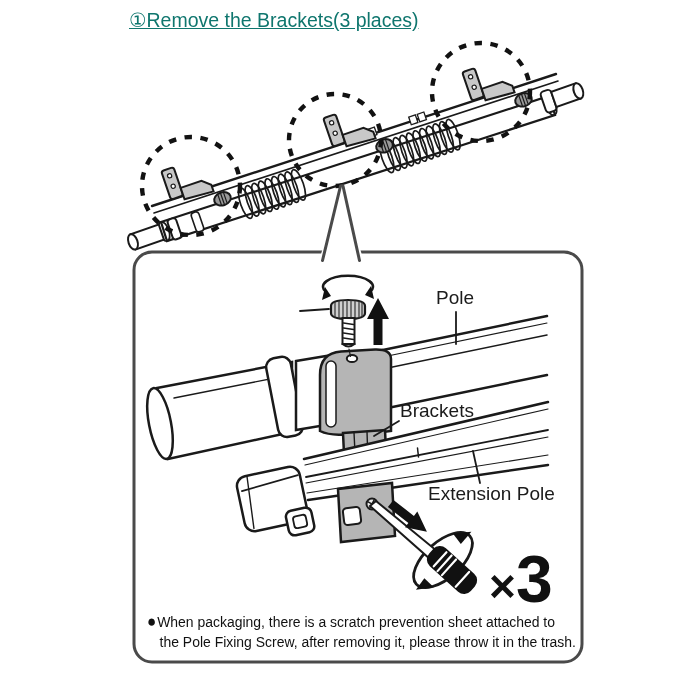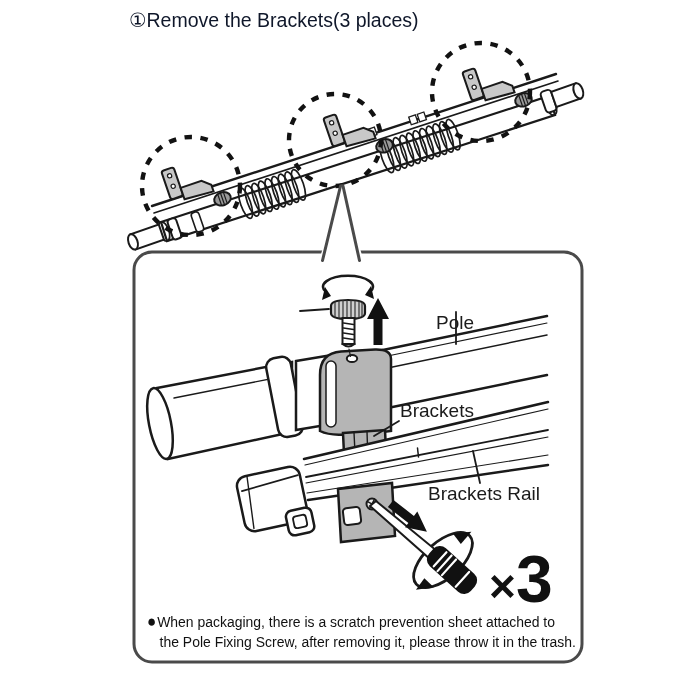--- a/index.html
+++ b/index.html
@@ -1,20 +1,20 @@
 <!DOCTYPE html>
 <html><head>
 <meta charset="utf-8">
 <style>
   html,body{margin:0;padding:0;background:#fff;}
   #stage{position:relative;width:700px;height:700px;background:#fff;overflow:hidden;
          font-family:"Liberation Sans","DejaVu Sans",sans-serif;color:#161616;}
   #art{position:absolute;left:0;top:0;}
   .label{position:absolute;font-size:19px;line-height:1.1;color:#1b1b1b;white-space:nowrap;}
-  .title{position:absolute;left:129px;top:9px;font-size:19.5px;color:#0f172a;white-space:nowrap;}
+  .title{position:absolute;left:129px;top:9px;font-size:19.5px;color:#0f766e;white-space:nowrap;text-decoration:underline;}
   .qty{position:absolute;left:489px;top:541px;display:flex;align-items:baseline;
        font-weight:700;color:#111;}
   .qty .times{font-size:46px;}
   .qty .count{font-size:66px;letter-spacing:-1px;}
   .note{position:absolute;left:147px;top:612px;width:480px;font-size:15.5px;line-height:20px;
         color:#111;transform:scaleX(0.9);transform-origin:0 0;white-space:nowrap;}
   .note .bullet{font-size:17px;margin-right:1px;}
   .note .indent{padding-left:14px;}
 </style>
 </head>
@@ -247,23 +247,23 @@
       <line x1="300" y1="311" x2="329" y2="309"></line>
       <line x1="456" y1="312" x2="456" y2="344"></line>
       <line x1="399" y1="421" x2="374" y2="436"></line>
       <line x1="480" y1="483" x2="473" y2="451"></line>
     </g>
   </g>
 </svg>
 
 <div class="title">①Remove the Brackets(3 places)</div>
 
-<div class="label" style="left:436px;top:288px;margin-top:25px;">Pole</div>
+<div class="label" style="left:436px;top:288px;">Pole</div>
 <div class="label" style="left:400px;top:401px;">Brackets</div>
-<div class="label" style="left:428px;top:484px;">Brackets Rail</div>
+<div class="label" style="left:428px;top:484px;">Extension Pole</div>
 
 <div class="qty">
   <span class="times">×</span>
   <span class="count">3</span>
 </div>
 
 <div class="note">
   <div class="note-line"><span class="bullet">●</span><span>When packaging, there is a scratch prevention sheet attached to</span></div>
   <div class="note-line indent">the Pole Fixing Screw, after removing it, please throw it in the trash.</div>
 </div>

